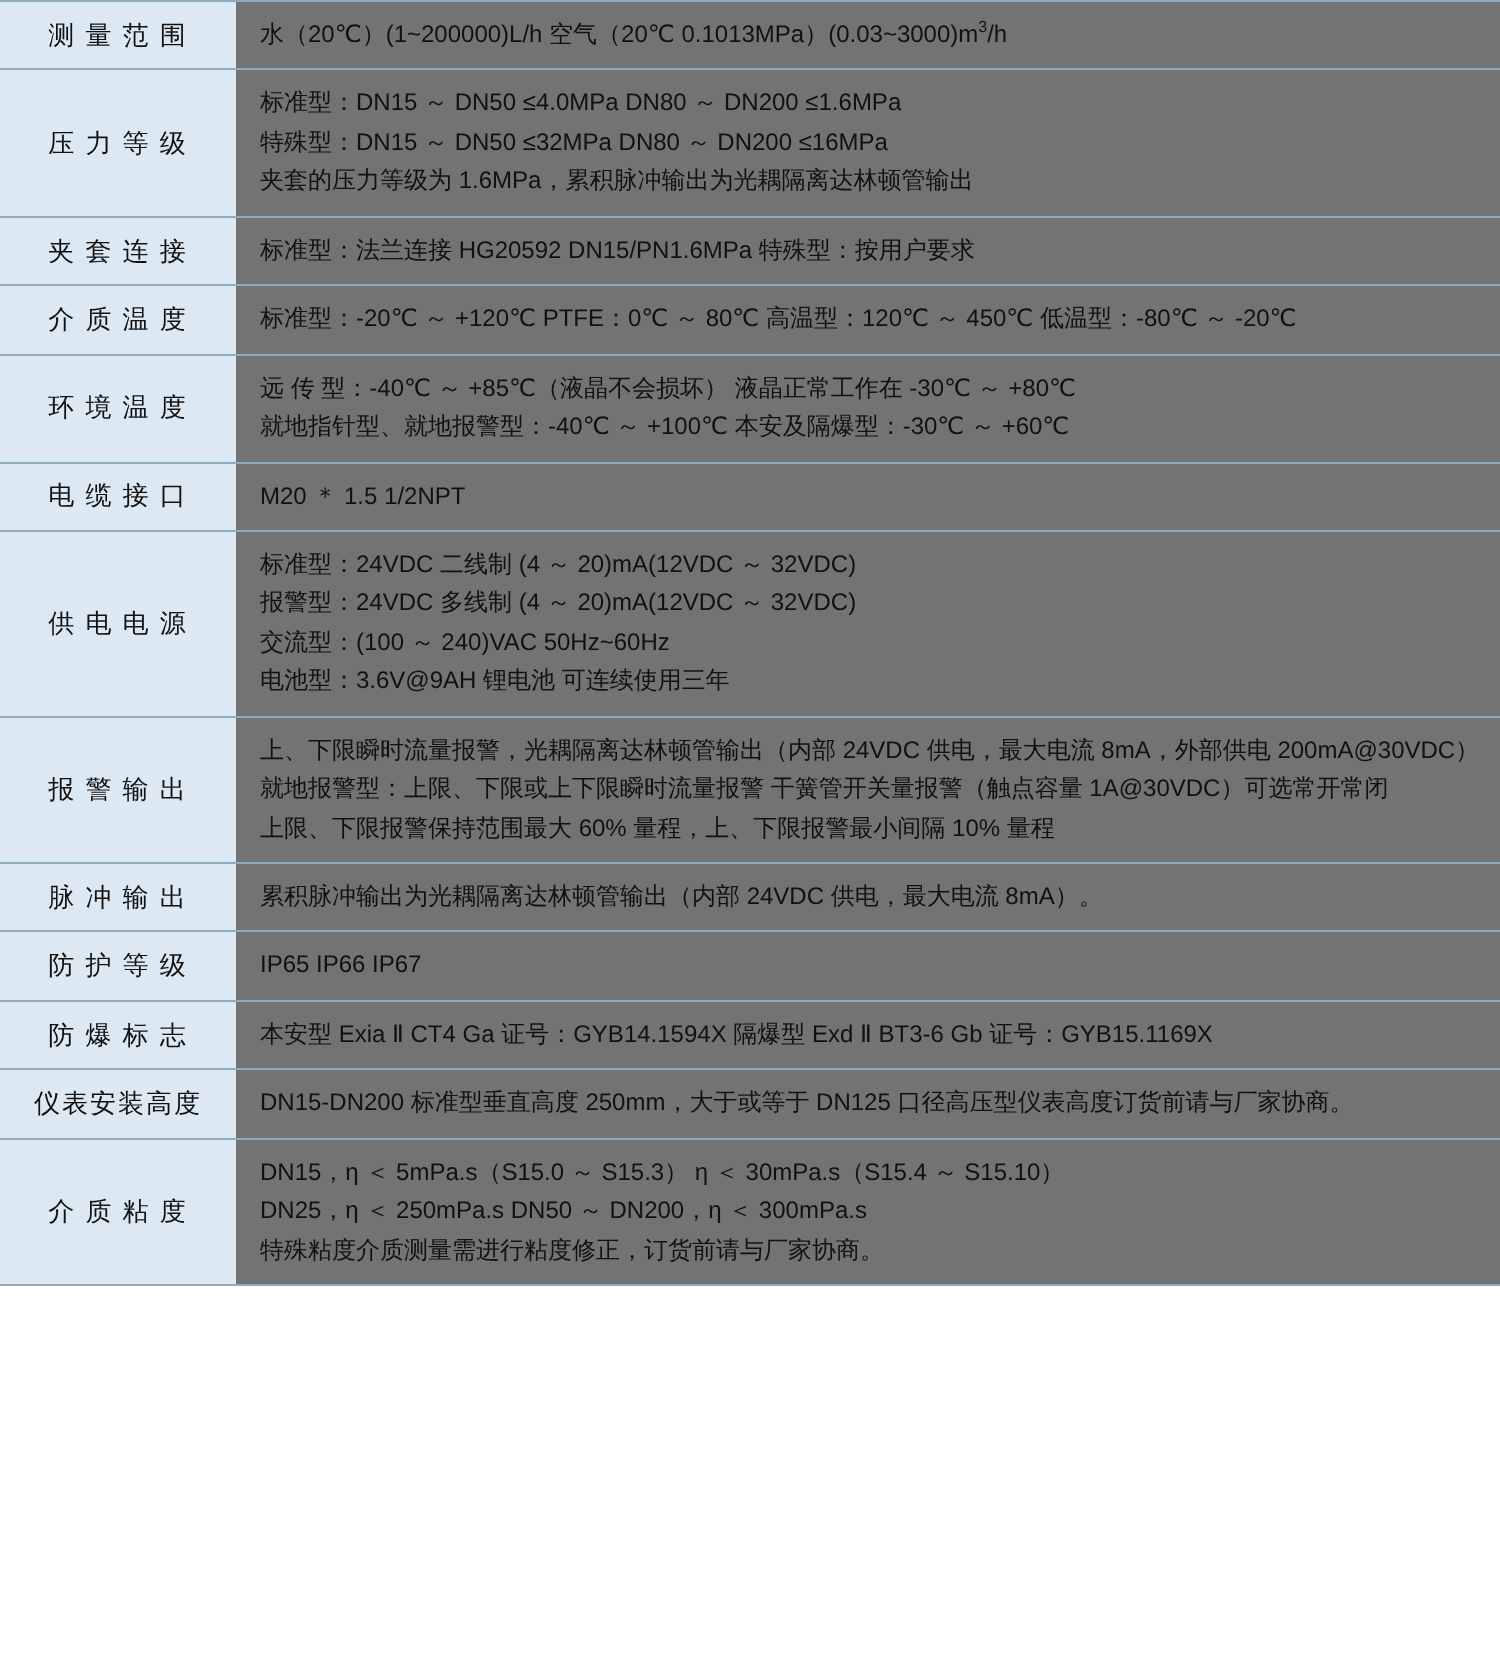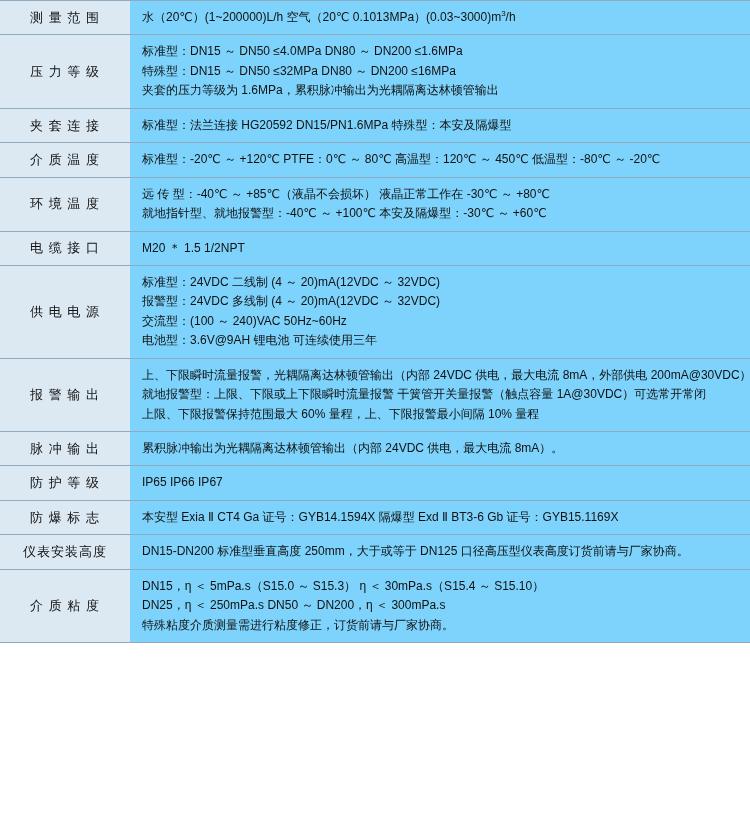--- a/index.html
+++ b/index.html
@@ -21,31 +21,31 @@
   }
   .spec-table tr {
     border-top: 1px solid #8fa9bd;
     border-bottom: 1px solid #8fa9bd;
   }
   .spec-table td {
     vertical-align: middle;
     padding: 0;
   }
   td.label {
-    width: 130px;
+    width: 118px;
     background: #dce9f3;
     text-align: center;
     font-size: 13px;
     color: #111;
     letter-spacing: 1px;
     padding: 6px 2px;
     line-height: 1.5;
   }
   td.value {
-    background: #7dd3fc;
+    background: #737373;
     font-size: 12px;
     color: #111;
     padding: 7px 10px 7px 12px;
     line-height: 1.62;
   }
   .row-line {
     display: block;
     white-space: nowrap;
   }
   sup.unit-sup {
@@ -69,21 +69,21 @@
       <td class="label">压 力 等 级</td>
       <td class="value">
         <span class="row-line">标准型：DN15 ～ DN50 ≤4.0MPa    DN80 ～ DN200 ≤1.6MPa</span>
         <span class="row-line">特殊型：DN15 ～ DN50 ≤32MPa    DN80 ～ DN200 ≤16MPa</span>
         <span class="row-line">夹套的压力等级为 1.6MPa，累积脉冲输出为光耦隔离达林顿管输出</span>
       </td>
     </tr>
     <tr>
       <td class="label">夹 套 连 接</td>
       <td class="value">
-        <span class="row-line">标准型：法兰连接 HG20592  DN15/PN1.6MPa      特殊型：本安及隔爆型</span>
+        <span class="row-line">标准型：法兰连接 HG20592  DN15/PN1.6MPa      特殊型：按用户要求</span>
       </td>
     </tr>
     <tr>
       <td class="label">介 质 温 度</td>
       <td class="value">
         <span class="row-line">标准型：-20℃ ～ +120℃  PTFE：0℃ ～ 80℃   高温型：120℃ ～ 450℃  低温型：-80℃ ～ -20℃</span>
       </td>
     </tr>
     <tr>
       <td class="label">环 境 温 度</td>

